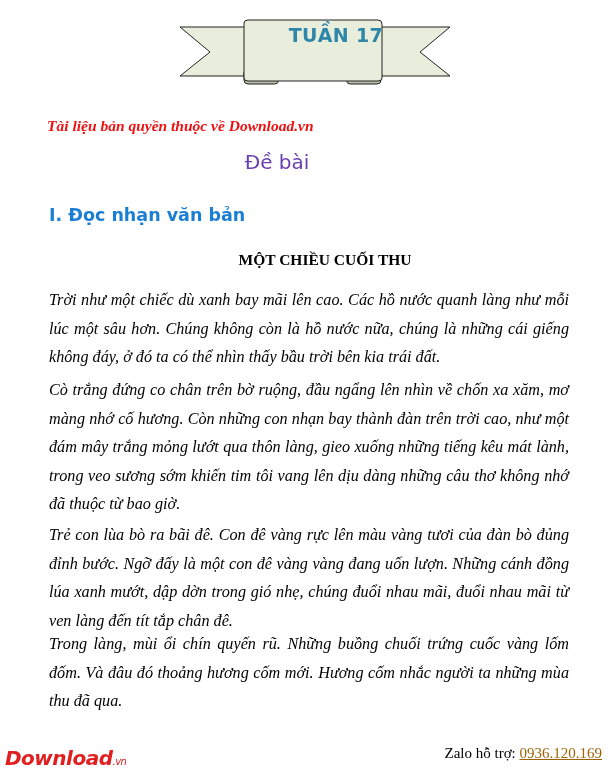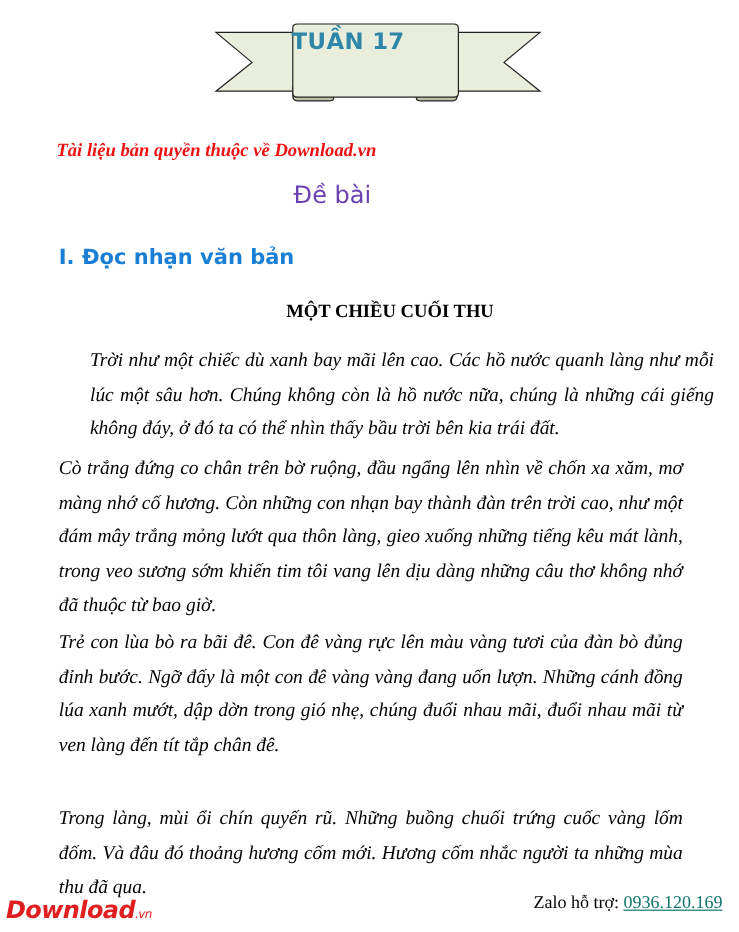--- a/index.html
+++ b/index.html
@@ -1,32 +1,32 @@
 <!DOCTYPE html>
 <html><head>
 <meta charset="utf-8">
 <style>
   html, body { margin: 0; padding: 0; background: #ffffff; }
   body { width: 616px; height: 777px; position: relative; overflow: hidden; font-family: "Liberation Serif", serif; color: #000; }
   .banner { position: absolute; left: 0; top: 0; width: 616px; height: 100px; }
   .banner svg { position: absolute; left: 0; top: 0; }
-  .banner-title { position: absolute; left: 243px; top: 24px; width: 140px; text-align: left; font-family: "DejaVu Sans", sans-serif; font-weight: bold; font-size: 19px; color: #2e86a8; letter-spacing: 0.3px; }
+  .banner-title { position: absolute; left: 243px; top: 24px; width: 140px; text-align: right; font-family: "DejaVu Sans", sans-serif; font-weight: bold; font-size: 19px; color: #2e86a8; letter-spacing: 0.3px; }
   .copyright { position: absolute; left: 0; top: 117px; width: 616px; text-align: left; font-family: "Liberation Serif", serif; font-style: italic; font-weight: bold; font-size: 15.5px; color: #ee1111; margin-left: 47px; }
   .subtitle { position: absolute; left: 0; top: 150px; width: 554px; text-align: center; font-family: "DejaVu Sans", sans-serif; font-size: 20px; color: #6a3fb0; }
   .section-heading { position: absolute; left: 49px; top: 205px; font-family: "DejaVu Sans", sans-serif; font-weight: bold; font-size: 17.5px; color: #1a7fd4; }
   .story-title { position: absolute; left: 0; top: 251px; width: 616px; text-align: center; font-family: "Liberation Serif", serif; font-weight: bold; font-size: 15.5px; padding-left: 17px; }
   .para { position: absolute; left: 49px; width: 520px; font-family: "Liberation Serif", serif; font-style: italic; font-size: 16.2px; line-height: 28.6px; text-align: justify; }
-  .p1 { top: 286px; margin-left: 26px; }
+  .p1 { top: 286px; }
   .p2 { top: 376px; }
   .p3 { top: 521px; }
-  .p4 { top: 668px; }
+  .p4 { top: 630px; }
   .footer-logo { position: absolute; left: 5px; top: 746px; font-family: "DejaVu Sans", sans-serif; font-style: italic; font-weight: bold; font-size: 20px; color: #e02020; letter-spacing: -0.5px; }
   .footer-logo .tld { font-size: 10px; font-weight: normal; }
   .footer-support { position: absolute; right: 14px; top: 745px; font-family: "Liberation Serif", serif; font-size: 15px; }
-  .footer-support a { color: #0f766e; text-decoration: underline; }
+  .footer-support a { color: #a16207; text-decoration: underline; }
 </style>
 </head>
 <body>
 
 <div class="banner">
   <svg width="616" height="100" viewBox="0 0 616 100">
 
     <polygon points="180,27 248,27 248,76 180,76 210,52" fill="#e9eedc" stroke="#222" stroke-width="1"></polygon>
 
     <polygon points="378,27 450,27 420,52 450,76 378,76" fill="#e9eedc" stroke="#222" stroke-width="1"></polygon>

